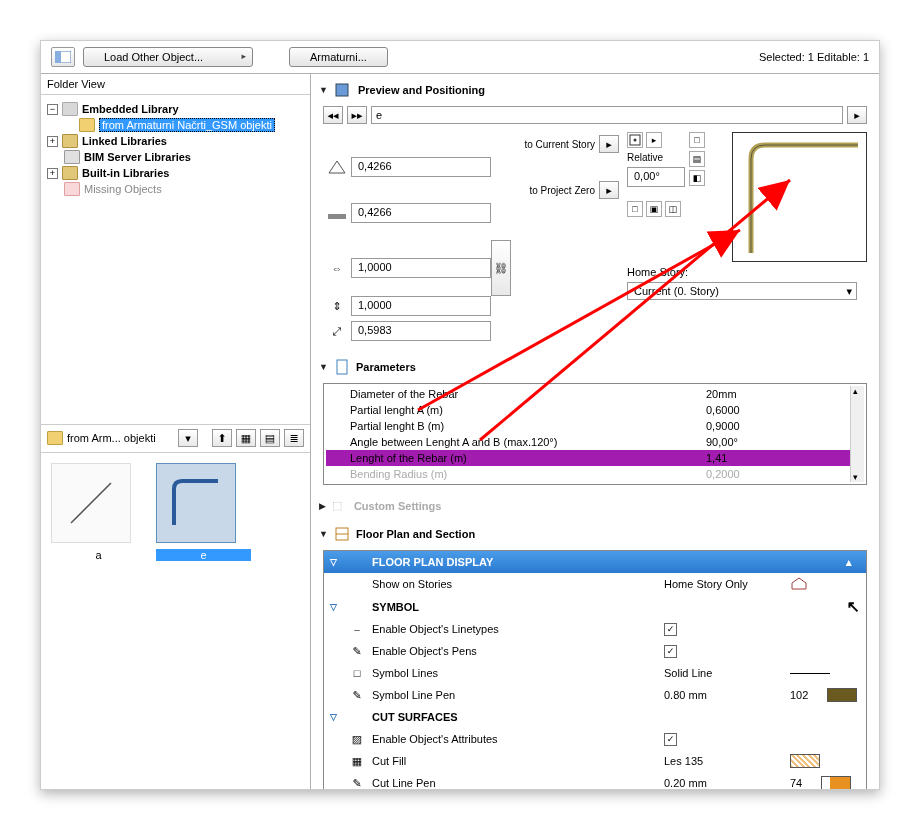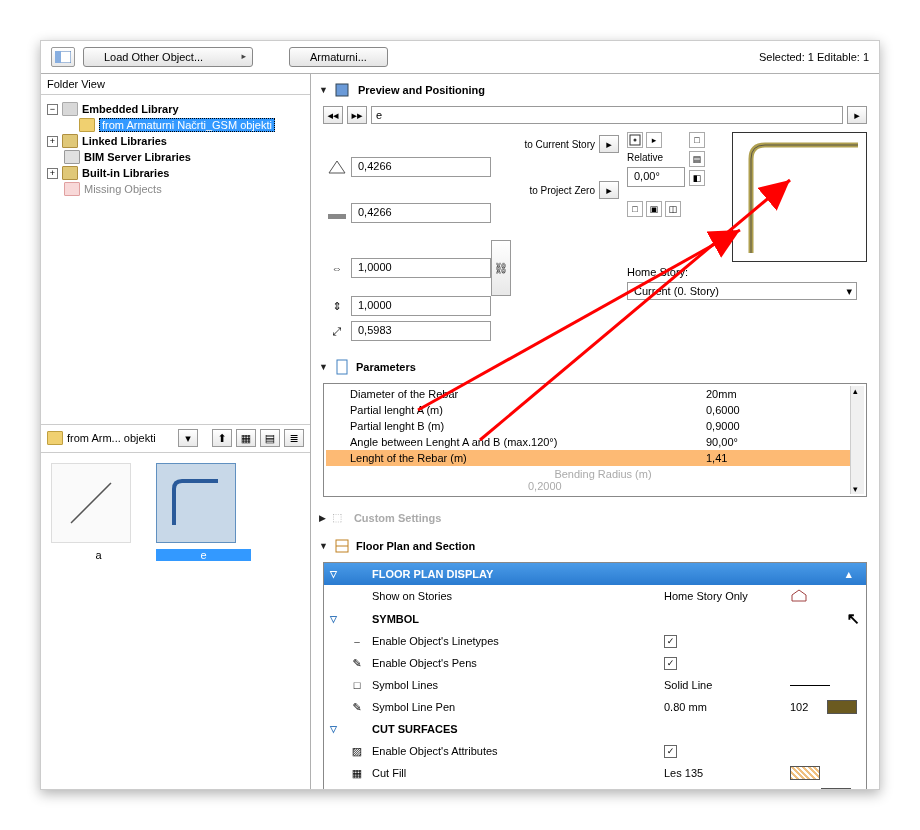--- a/index.html
+++ b/index.html
@@ -49,21 +49,21 @@
 .field-input { border: 1px solid #999; padding: 2px 6px; width: 140px; background: #fff; height: 20px; }
 .label-right { text-align: right; flex: 1; font-size: 10px; padding-right: 4px; }
 .preview-box { border: 1px solid #333; width: 135px; height: 130px; background: #fff; position: relative; margin-left: auto; }
 .preview-widgets { display: flex; flex-direction: column; gap: 3px; margin-right: 4px; }
 .tiny-icon { width: 16px; height: 16px; border: 1px solid #aaa; background: #fff; display: inline-flex; align-items: center; justify-content: center; font-size: 9px; cursor: pointer; }
 .preview-row { display: flex; gap: 4px; }
 .dropdown { border: 1px solid #999; padding: 2px 6px; background: #fff; min-width: 180px; position: relative; cursor: pointer; }
 .dropdown::after { content: "▾"; position: absolute; right: 4px; }
 .param-box { border: 1px solid #888; background: #fff; padding: 2px; position: relative; }
 .param-row { display: flex; padding: 2px 8px 2px 24px; align-items: center; }
-.param-row.hl { background: #fdba74; }
+.param-row.hl { background: #a21caf; }
 .param-label { flex: 1; }
 .param-val { width: 150px; }
 .param-scroll { position: absolute; right: 2px; top: 2px; bottom: 2px; width: 14px; background: #f0f0f0; border-left: 1px solid #ccc; }
 .param-scroll::before { content: "▴"; position: absolute; top: 0; left: 2px; font-size: 9px; }
 .param-scroll::after { content: "▾"; position: absolute; bottom: 0; left: 2px; font-size: 9px; }
 .fps-box { border: 1px solid #888; background: #fff; }
 .fps-row { display: flex; align-items: center; padding: 2px 6px; gap: 6px; min-height: 22px; }
 .fps-row.header { background: linear-gradient(#4a9be8,#2a7bd0); color: #fff; font-weight: bold; }
 .fps-row.sub { font-weight: bold; }
 .fps-tri { width: 12px; font-size: 9px; color: #3a7abd; }
@@ -284,21 +284,21 @@
                   <span class="param-val">0,9000</span>
                 </div>
                 <div class="param-row">
                   <span class="param-label">Angle between Lenght A and B (max.120°)</span>
                   <span class="param-val">90,00°</span>
                 </div>
                 <div class="param-row hl">
                   <span class="param-label">Lenght of the Rebar (m)</span>
                   <span class="param-val">1,41</span>
                 </div>
-                <div class="param-row" style="color: rgb(170, 170, 170); flex-direction: column;">
+                <div class="param-row" style="color: rgb(170, 170, 170);">
                   <span class="param-label">Bending Radius (m)</span>
                   <span class="param-val">0,2000</span>
                 </div>
               </div>
       </div>
     </div>
 
     <div class="section">
       <div class="section-head disabled">
               <span class="tri">▶</span>

